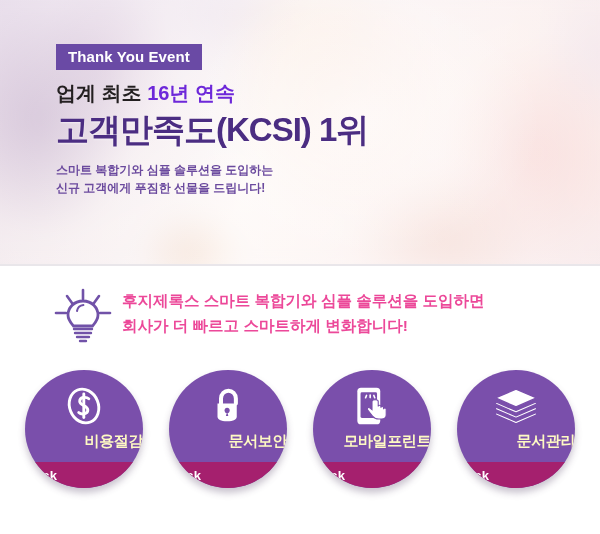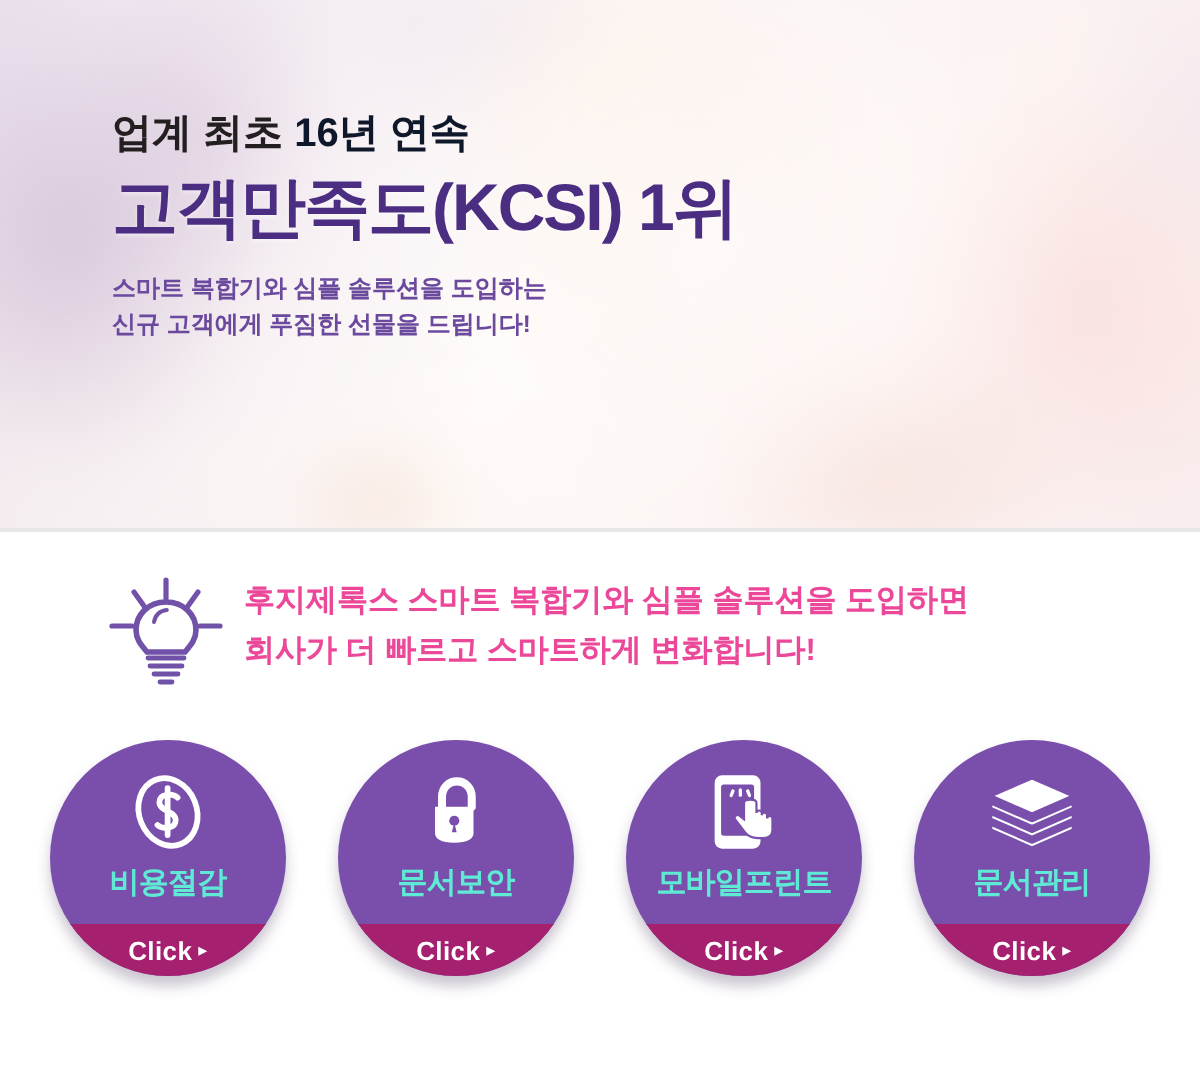--- a/index.html
+++ b/index.html
@@ -36,21 +36,21 @@
   .hero-divider{position:absolute;left:0;top:264px;width:600px;height:2px;background:#e9e6ea;}
 
   .hero-copy{position:absolute;left:56px;top:44px;}
 
   .badge{display:inline-block;background:#6a4aa5;color:#fff;
     font-size:15px;font-weight:bold;letter-spacing:.1px;
     padding:5px 12px 6px 12px;line-height:1;}
 
   .kicker{margin-top:12px;font-size:20px;font-weight:bold;line-height:1.1;white-space:nowrap;}
   .kicker .k-dark{color:#231f20;margin-top:30px;}
-  .kicker .k-purple{color:#0f172a;}
+  .kicker .k-purple{color:#6d28d9;}
 
   .headline{margin-top:9px;font-size:33px;font-weight:bold;color:#4b2d82;
     line-height:1.06;letter-spacing:-1px;white-space:nowrap;
     text-shadow:0 1px 2px rgba(255,255,255,.55);}
 
   .sub{margin-top:13px;font-size:12px;font-weight:bold;color:#6b4a9e;line-height:1.5;}
 
   
   .mid{position:relative;height:96px;}
   .bulb{position:absolute;left:52px;top:22px;width:62px;height:56px;}
@@ -60,40 +60,41 @@
   
   .circles{position:relative;height:170px;}
   .circle{
     position:absolute;top:8px;width:118px;height:118px;border-radius:50%;
     background:#7a4fab;overflow:hidden;
     box-shadow:0 5px 7px rgba(80,60,95,.30);
   }
   .c1{left:25px;} .c2{left:169px;} .c3{left:313px;} .c4{left:457px;}
   .c-icon{position:absolute;left:0;top:12px;width:118px;height:48px;
     display:flex;align-items:center;justify-content:center;}
-  .c-label{position:absolute;left:0;top:62px;width:118px;text-align:center;
-    color:#5eead4;font-size:15px;font-weight:bold;letter-spacing:-.4px;}
+  .c-label{position:absolute;left:0;top:62px;width:118px;text-align:right;
+    color:#fef9c3;font-size:15px;font-weight:bold;letter-spacing:-.4px;}
   .c-click{position:absolute;left:0;bottom:0;width:118px;height:26px;
     background:#a5206e;color:#fff;font-size:13px;font-weight:bold;
-    display:flex;align-items:center;justify-content:center;gap:3px;letter-spacing:.2px;}
+    display:flex;align-items:center;justify-content:space-between;gap:3px;letter-spacing:.2px;}
   .c-click .caret{font-size:9px;line-height:1;position:relative;top:0px;}
 </style>
 </head>
 <body>
 
 <div class="page">
 
   <div class="hero">
     <div class="photo">
       <div class="base"></div>
       <div class="sheen"></div>
       <div class="warm"></div>
     </div>
 
     <div class="hero-copy">
+      <div class="badge">Thank You Event</div>
 
       <div class="kicker">
         <span class="k-dark">업계 최초</span>
         <span class="k-purple">16년 연속</span>
       </div>
 
       <div class="headline">고객만족도(KCSI) 1위</div>
 
       <div class="sub">
         <div>스마트 복합기와 심플 솔루션을 도입하는</div>

